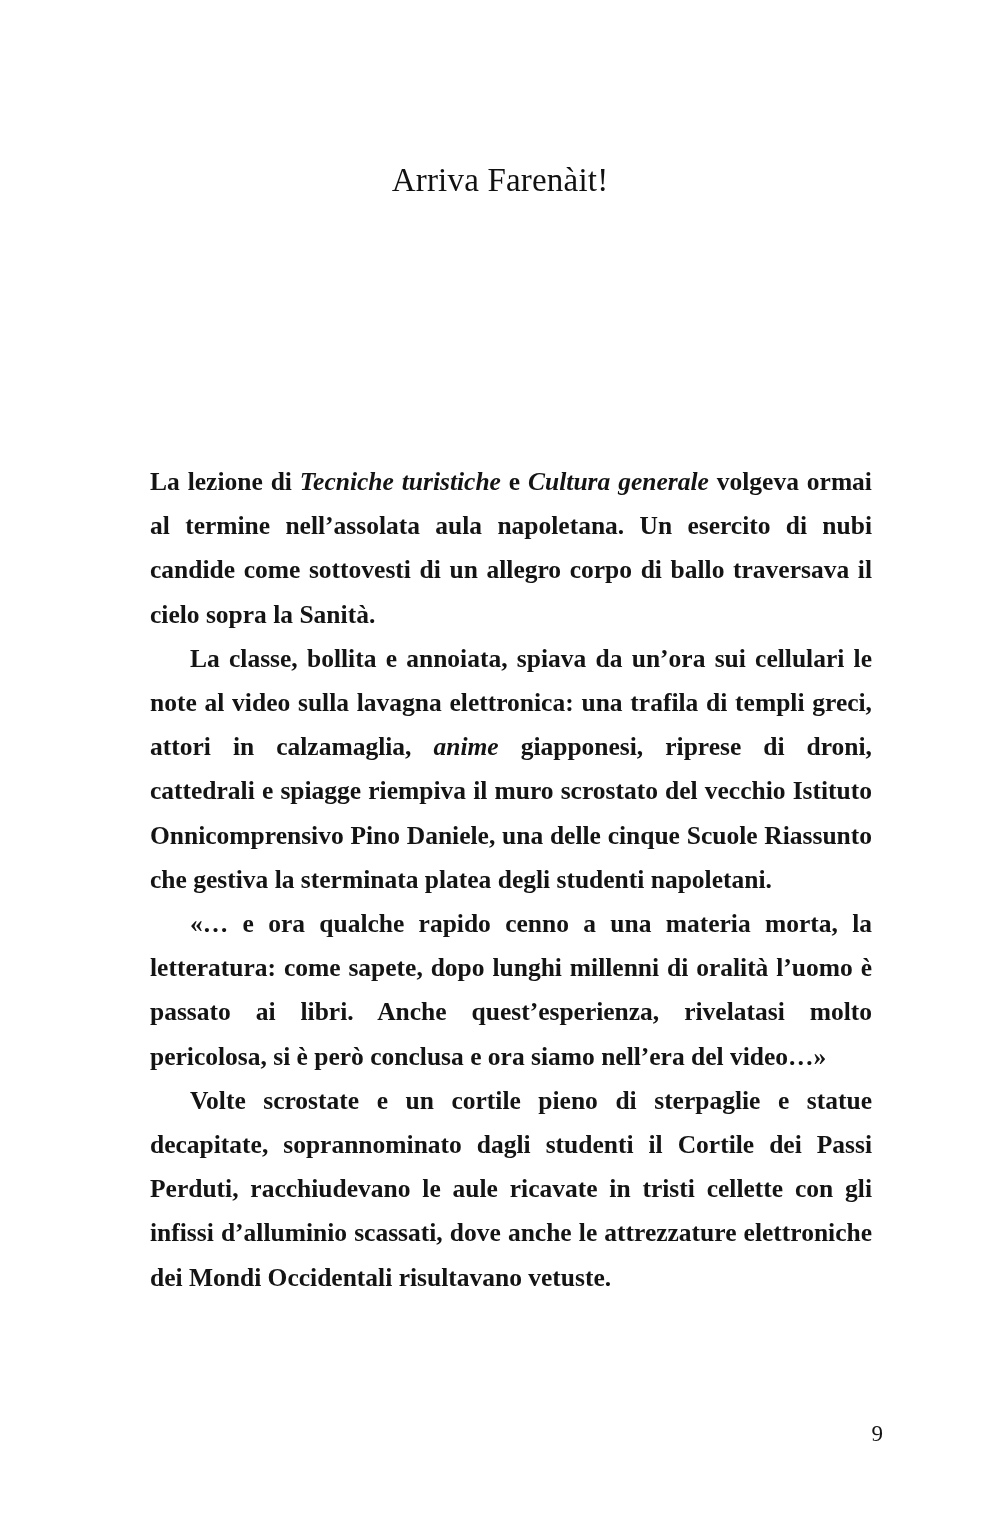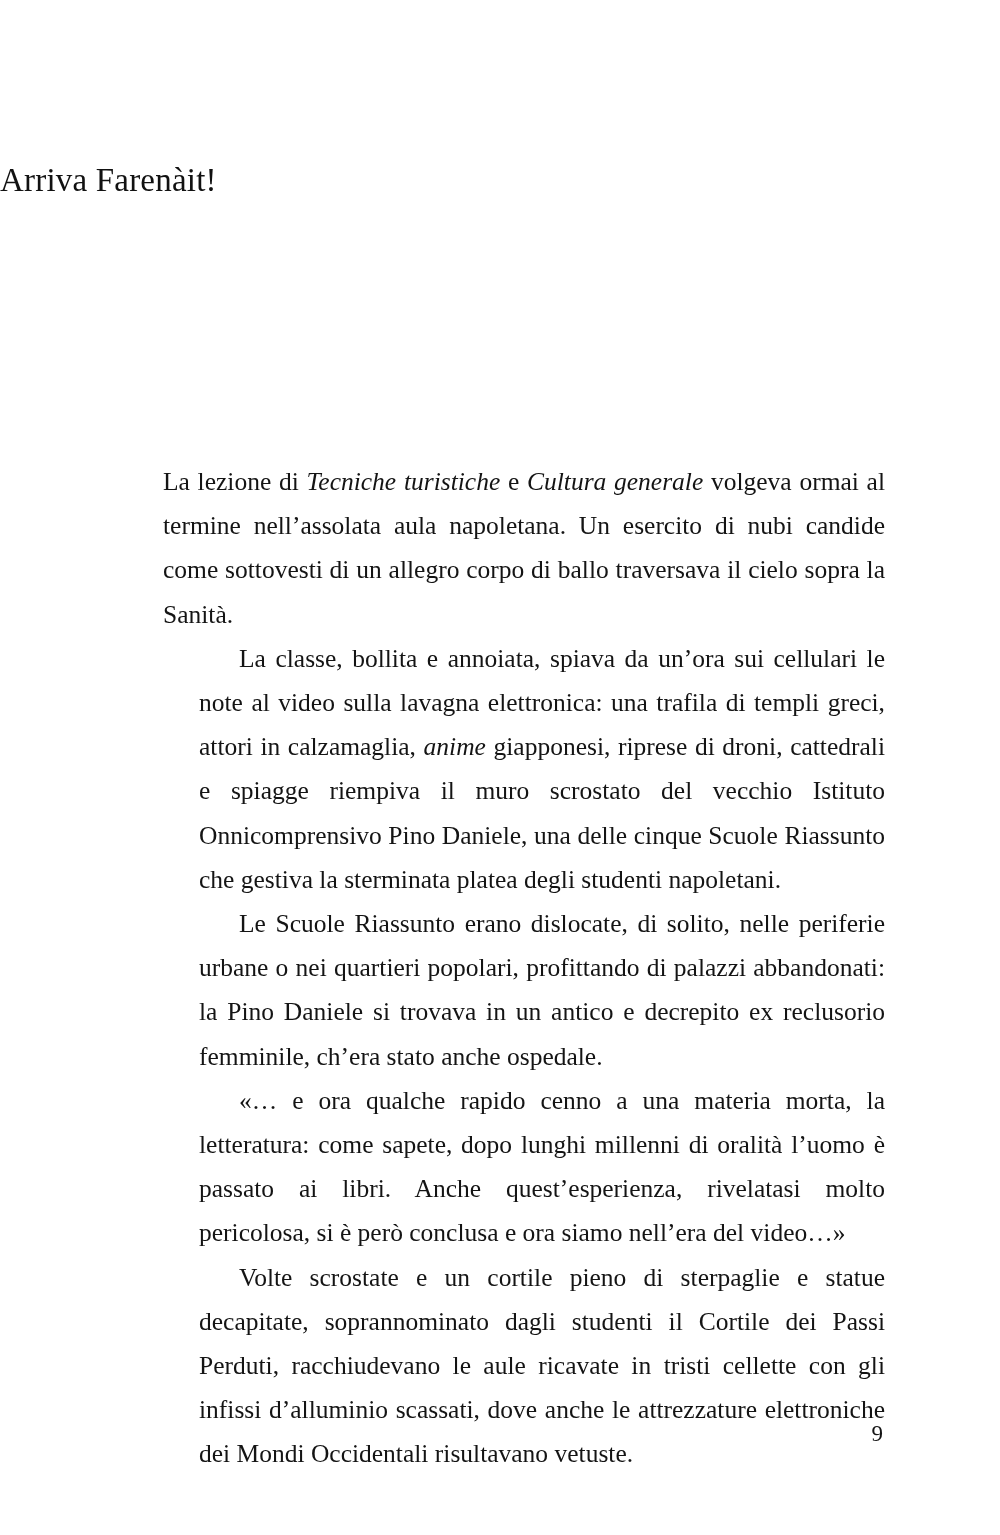--- a/index.html
+++ b/index.html
@@ -15,44 +15,44 @@
     margin: 0 auto;
     overflow: hidden;
     font-family: "Liberation Serif", "DejaVu Serif", serif;
     color: #121212;
   }
   .chapter-title {
     position: absolute;
     top: 140px;
     left: 0;
     width: 1000px;
-    text-align: left;
+    text-align: center;
     font-size: 33px;
     font-weight: normal;
     letter-spacing: 0.2px;
     color: #111111;
   }
   .body-block {
     position: absolute;
     top: 460px;
-    left: 163px;
+    left: 150px;
     width: 722px;
+    font-weight: bold;
   }
   .para {
     margin: 0;
     font-size: 25.5px;
     line-height: 44.2px;
     text-align: justify;
     text-justify: inter-word;
     color: #141414;
     hyphens: manual;
   }
   .para.indent {
     text-indent: 40px;
-    margin-left: 36px;
   }
   .para em {
     font-style: italic;
   }
   .folio {
     position: absolute;
     bottom: 88px;
     right: 117px;
     font-size: 23px;
     color: #141414;
@@ -61,20 +61,19 @@
 </head>
 <body>
 
 <div class="page">
 
   <h1 class="chapter-title">Arriva Farenàit!</h1>
 
   <div class="body-block">
       <p class="para"><span>La lezione di </span><em>Tecniche turistiche</em><span> e </span><em>Cultura generale</em><span> volgeva ormai al termine nell’assolata aula napoletana. Un esercito di nubi candide come sottovesti di un allegro corpo di ballo traversava il cielo sopra la Sanità.</span></p>
       <p class="para indent"><span>La classe, bollita e annoiata, spiava da un’ora sui cellulari le note al video sulla lavagna elettronica: una trafila di templi greci, attori in calzamaglia, </span><em>anime</em><span> giapponesi, riprese di droni, cattedrali e spiagge riempiva il muro scrostato del vecchio Istituto Onnicomprensivo Pino Daniele, una delle cinque Scuole Riassunto che gestiva la sterminata platea degli studenti napoletani.</span></p>
-      <p class="para indent"><span>Le Scuole Riassunto erano dislocate, di solito, nelle periferie urbane o nei quartieri popolari, profittando di palazzi abbandonati: la Pino Daniele si trovava in un antico e decrepito ex reclusorio femminile, ch’era stato anche ospedale.</span></p>
       <p class="para indent"><span>«… e ora qualche rapido cenno a una materia morta, la letteratura: come sapete, dopo lunghi millenni di oralità l’uomo è passato ai libri. Anche quest’esperienza, rivelatasi molto pericolosa, si è però conclusa e ora siamo nell’era del video…»</span></p>
       <p class="para indent"><span>Volte scrostate e un cortile pieno di sterpaglie e statue decapitate, soprannominato dagli studenti il Cortile dei Passi Perduti, racchiudevano le aule ricavate in tristi cellette con gli infissi d’alluminio scassati, dove anche le attrezzature elettroniche dei Mondi Occidentali risultavano vetuste.</span></p>
     </div>
 
   <div class="folio">9</div>
 
 </div>
 
 </body></html>

